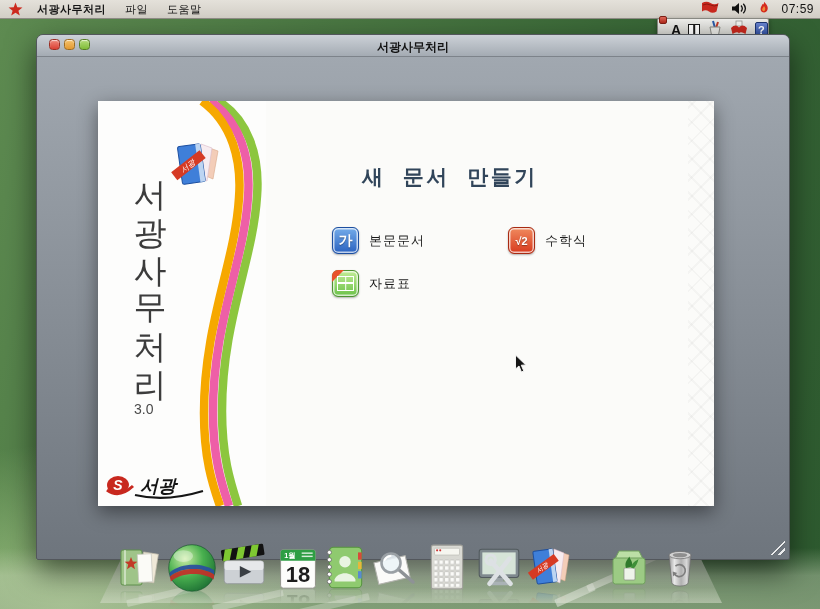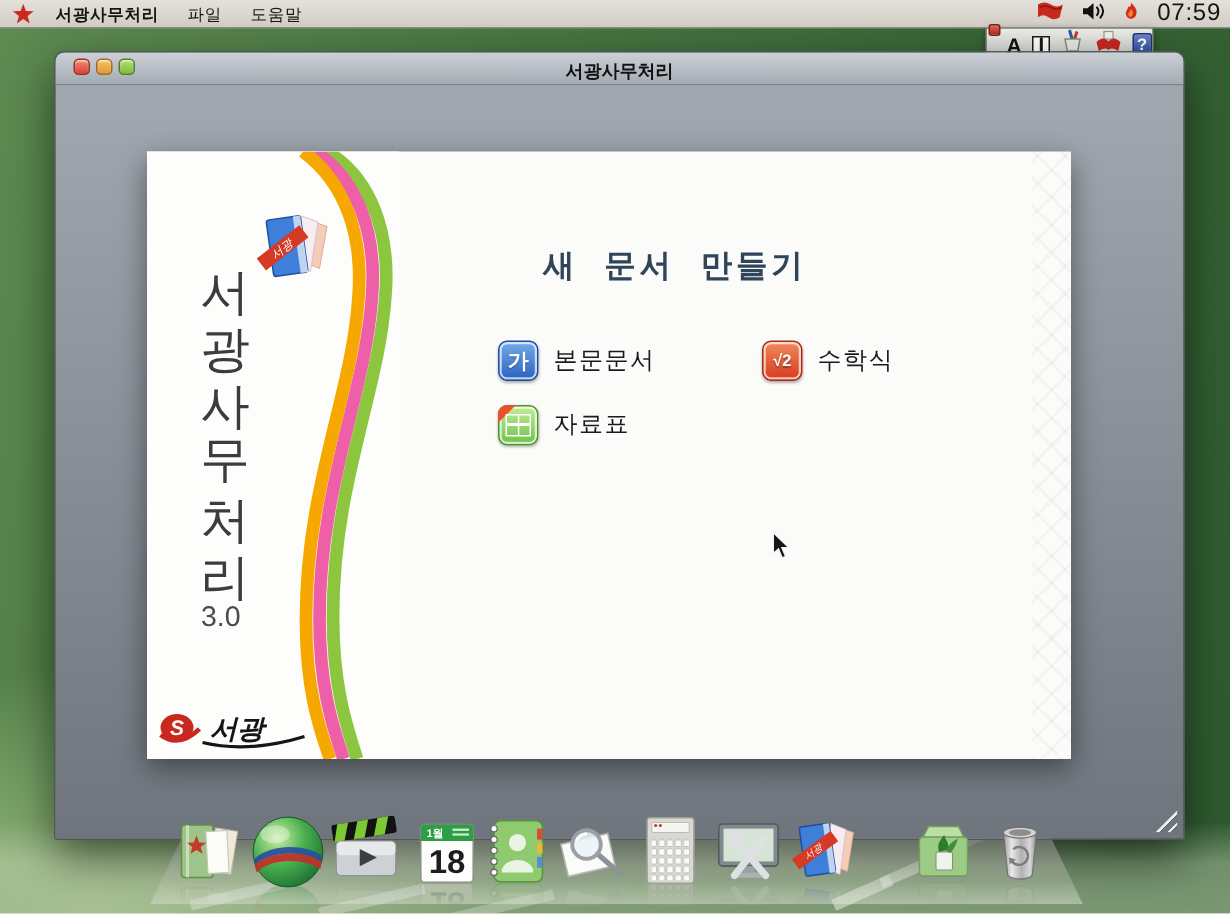--- a/index.html
+++ b/index.html
@@ -19,21 +19,21 @@
   .stripe{position:absolute;background:#eef2e8;border-radius:1px;}
   
   .menubar{position:absolute;left:0;top:0;width:820px;height:18px;
     background:linear-gradient(#e4e1da,#d2cec6);border-bottom:1px solid #8f8c86;
     display:flex;align-items:center;font-size:11px;color:#141414;}
   .menubar .star{margin:0 14px 0 8px;display:flex;align-items:center;}
   .menubar .menu{margin-right:19px;letter-spacing:.5px;cursor:default;}
   .menubar .menu.app{font-weight:bold;}
   .menubar .spacer{flex:1;}
   .menubar .tray{display:flex;align-items:center;gap:11px;margin-right:6px;}
-  .menubar .clock{font-size:16px;letter-spacing:.5px;}
+  .menubar .clock{font-size:12px;letter-spacing:.5px;}
   
   .palette{position:absolute;left:657px;top:18px;width:112px;height:23px;
     background:linear-gradient(#efefec,#c9c9c4);border:1px solid #8a8a84;border-radius:2px;
     box-shadow:0 2px 5px rgba(0,0,0,.4);display:flex;align-items:center;gap:7px;padding-left:13px;box-sizing:border-box;}
   .pal-close{position:absolute;left:1px;top:-3px;width:8px;height:8px;border-radius:2px;
     background:linear-gradient(#e06a5a,#b22a1c);border:1px solid #7e1f14;box-sizing:border-box;}
   .pal-a{font-weight:bold;font-size:14px;color:#111;line-height:1;}
   .icon-columns{width:13px;height:12px;border:1.6px solid #1a1a1a;position:relative;box-sizing:border-box;background:#fff;}
   .icon-columns::after{content:"";position:absolute;left:50%;top:0;bottom:0;width:1.6px;background:#1a1a1a;transform:translateX(-50%);}
   .pal-help{width:15px;height:15px;border-radius:2px;background:linear-gradient(#6b86d2,#2a4a9a);
@@ -55,21 +55,21 @@
     background:repeating-linear-gradient(135deg, rgba(255,255,255,.85) 0 1.6px, rgba(90,95,100,.5) 1.6px 2.6px, transparent 2.6px 5.4px);}
   
   .dialog{position:absolute;left:61px;top:66px;width:616px;height:405px;background:#fbfbf9;
     box-shadow:0 6px 18px rgba(0,0,0,.45);}
   .splash{position:absolute;left:0;top:0;width:168px;height:405px;overflow:hidden;background:#fdfdfc;}
   .ribbons{position:absolute;left:0;top:0;}
   .badge{position:absolute;left:72px;top:36px;}
   .vtitle{position:absolute;left:29px;top:55px;height:250px;
     writing-mode:vertical-rl;text-orientation:upright;
     font-size:33px;letter-spacing:5px;color:#3c3c3c;font-weight:500;}
-  .version{position:absolute;left:36px;top:300px;font-size:19px;color:#4a4a4a;}
+  .version{position:absolute;left:36px;top:300px;font-size:14px;color:#4a4a4a;}
   .brand{position:absolute;left:6px;top:368px;}
   .content{position:absolute;left:168px;top:0;right:0;bottom:0;}
   .texture{position:absolute;right:0;top:0;bottom:0;width:26px;opacity:.8;
     background:
       repeating-linear-gradient(45deg, rgba(0,0,0,.035) 0 2px, transparent 2px 13px),
       repeating-linear-gradient(-45deg, rgba(0,0,0,.035) 0 2px, transparent 2px 13px);}
   .heading{position:absolute;left:96px;top:62px;font-size:21px;font-weight:bold;color:#31455a;
     letter-spacing:2.5px;word-spacing:9px;}
   .nd-item{position:absolute;display:flex;align-items:center;cursor:default;}
   .nd-icon{width:27px;height:27px;border-radius:6px;position:relative;box-sizing:border-box;
@@ -84,21 +84,21 @@
   .ic-tmpl{background:linear-gradient(#e2e2e0,#9c9c9a);border:1px solid #7a7a78;}
   .ic-pres{background:linear-gradient(#f4c06a,#dd9a36);border:1px solid #b0761e;}
   .corner{position:absolute;left:-1px;top:-1px;width:12px;height:12px;border-radius:6px 0 0 0;
     background:linear-gradient(135deg,#e8512a 48%,transparent 52%);}
   .tbl-grid{width:15px;height:13px;border:1.6px solid #fff;position:relative;}
   .tbl-grid::before{content:"";position:absolute;left:50%;top:0;bottom:0;width:1.6px;background:#fff;transform:translateX(-50%);}
   .tbl-grid::after{content:"";position:absolute;top:40%;left:0;right:0;height:1.6px;background:#fff;}
   .page-sh{width:13px;height:15px;background:#fdfdfd;border:1px solid #8a8a88;
     clip-path:polygon(0 0,70% 0,100% 28%,100% 100%,0 100%);}
   .pres-scr{width:17px;height:13px;background:#fdfdfa;border:1.6px solid #fff;box-shadow:0 0 0 1px rgba(0,0,0,.12);}
-  .nd-label{margin-left:10px;font-size:16px;color:#1a1a1a;letter-spacing:1px;white-space:nowrap;}
+  .nd-label{margin-left:10px;font-size:13px;color:#1a1a1a;letter-spacing:1px;white-space:nowrap;}
   .caret{width:0;height:0;border-left:5.5px solid transparent;border-right:5.5px solid transparent;
     border-top:7px solid #1c1c1c;margin-left:9px;margin-top:2px;}
   
   .dk{position:absolute;top:542px;text-decoration:underline;}
   .dk svg{display:block;-webkit-box-reflect:below -7px linear-gradient(transparent 62%, rgba(0,0,0,.3));}
   .cursor{position:absolute;left:514px;top:354px;z-index:50;}
 </style>
 </head>
 <body>
 

